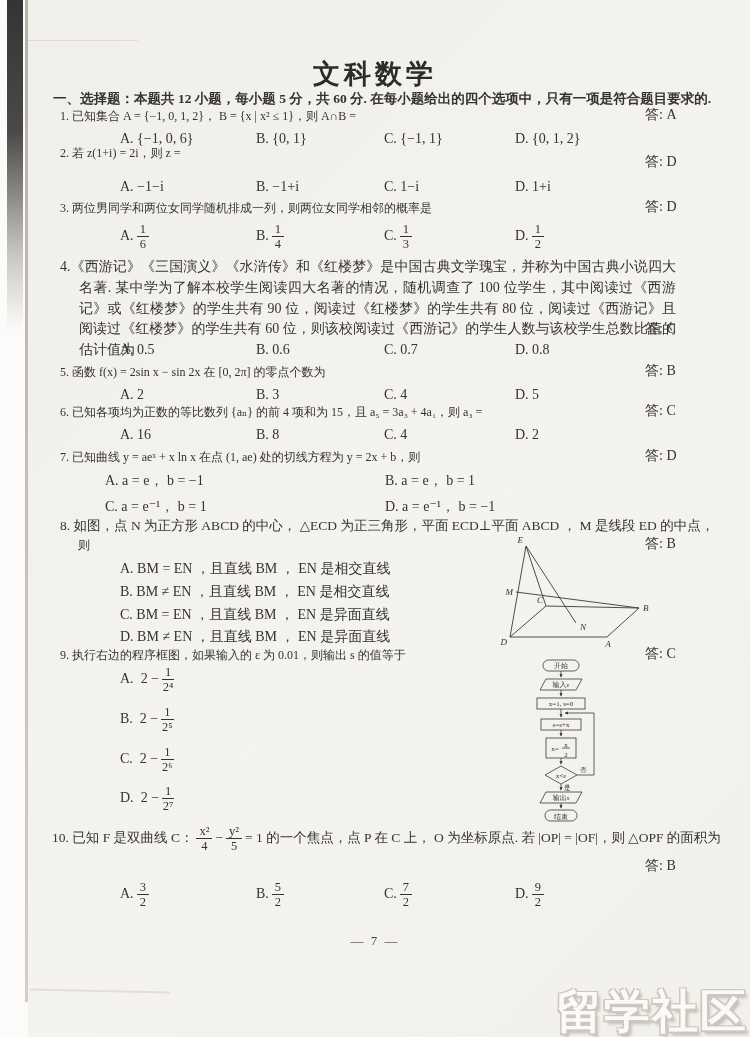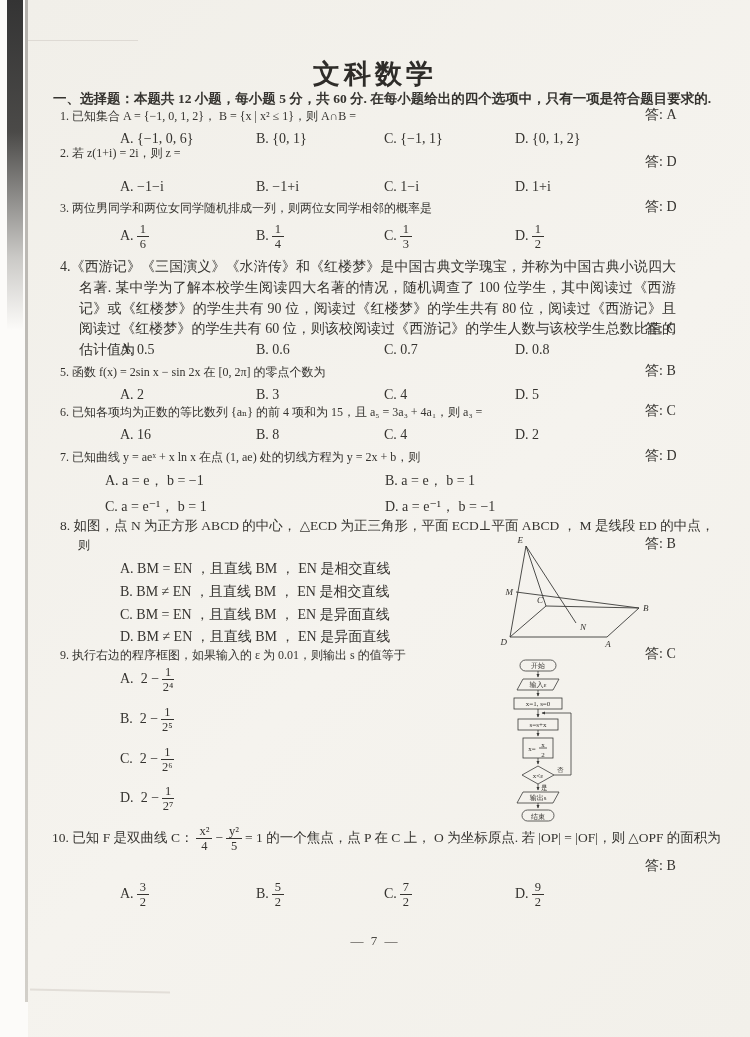--- a/index.html
+++ b/index.html
@@ -46,21 +46,21 @@
 
   .q7o { position:absolute; font-size:14px; white-space:nowrap; }
   .q8o, .q9o { position:absolute; left:120px; font-size:14px; white-space:nowrap; }
 
   .small-line { font-size:13.5px; }
 
   .pagenum { position:absolute; top:933px; left:0; right:0; text-align:center;
              font-size:13px; letter-spacing:2px; color:#4a4843; }
 
   .figure-wrap { position:absolute; left:487px; top:532px; }
-  .fc-wrap { position:absolute; left:488px; top:659px; }
+  .fc-wrap { position:absolute; left:511px; top:659px; }
   svg text { font-family:"Liberation Serif","DejaVu Serif",serif; fill:#35332f; }
   .fig-lbl { font-size:9px; font-style:italic; }
   .fc-txt { font-size:7px; }
   .fc-txt-s { font-size:6.5px; }
 
   .wm { position:absolute; right:2px; bottom:3px; text-align:center;
         font-family:"Liberation Sans","DejaVu Sans",sans-serif; font-weight:bold;
         color:#fbfaf6; line-height:1; }
   .wm1 { font-size:46px; letter-spacing:2px;
          text-shadow:-1.5px -1.5px 0 #ccc8c1, 1.5px -1.5px 0 #ccc8c1,
@@ -215,13 +215,14 @@
 </div>
 <div class="ans" style="top:857px">答: B</div>
 <span class="oc c1" style="top:880px"><span>A.</span><span class="frac"><span class="fn">3</span><span class="fd">2</span></span></span>
 <span class="oc c2" style="top:880px"><span>B.</span><span class="frac"><span class="fn">5</span><span class="fd">2</span></span></span>
 <span class="oc c3" style="top:880px"><span>C.</span><span class="frac"><span class="fn">7</span><span class="fd">2</span></span></span>
 <span class="oc c4" style="top:880px"><span>D.</span><span class="frac"><span class="fn">9</span><span class="fd">2</span></span></span>
 
 <div class="pagenum">— 7 —</div>
 
 <div class="wm">
+  <div class="wm1">留学社区</div>
 </div>
 
 </body></html>

